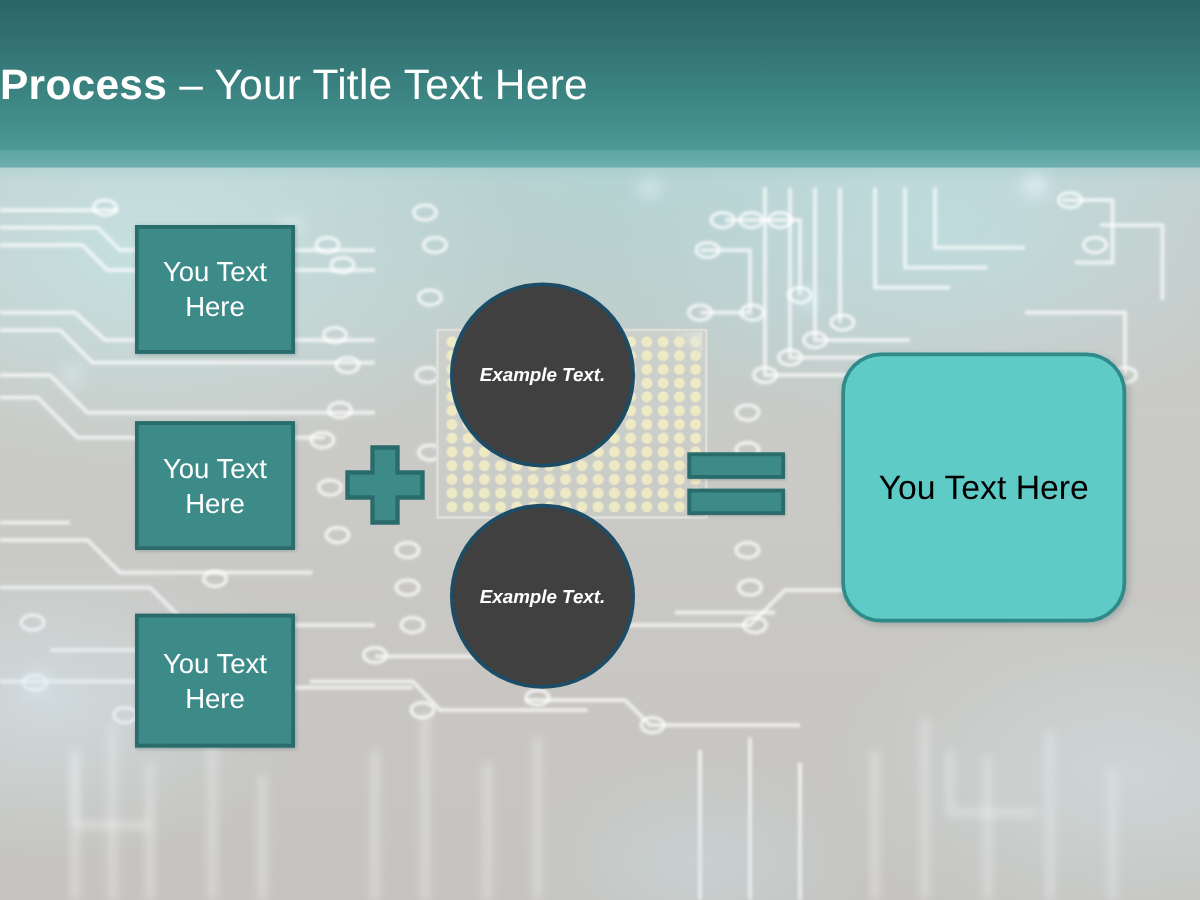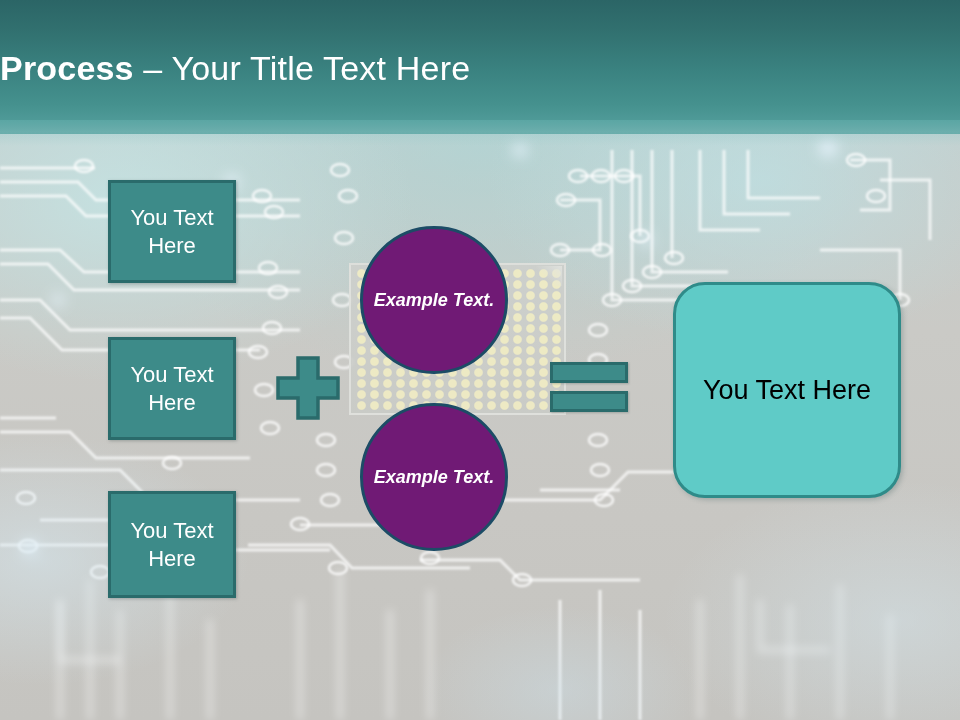--- a/index.html
+++ b/index.html
@@ -113,24 +113,24 @@
   #left-box-3 { left: 108px; top: 491px;  width: 128px; height: 107px; }
 
   
   .plus-wrap { position: absolute; left: 276px; top: 356px; width: 64px; height: 64px; }
 
   
   .circle {
     position: absolute;
     box-sizing: border-box;
     border-radius: 50%;
-    background: #701a75;
+    background: #404040;
     border: 3px solid #1c4c66;
     color: #ffffff;
-    font-size: 18px;
+    font-size: 15px;
     line-height: 21px;
     font-weight: bold;
     font-style: italic;
     text-align: center;
     display: flex;
     align-items: center;
     justify-content: center;
   }
   #circle-top    { left: 360px; top: 226px; width: 148px; height: 148px; }
   #circle-bottom { left: 360px; top: 403px; width: 148px; height: 148px; }

